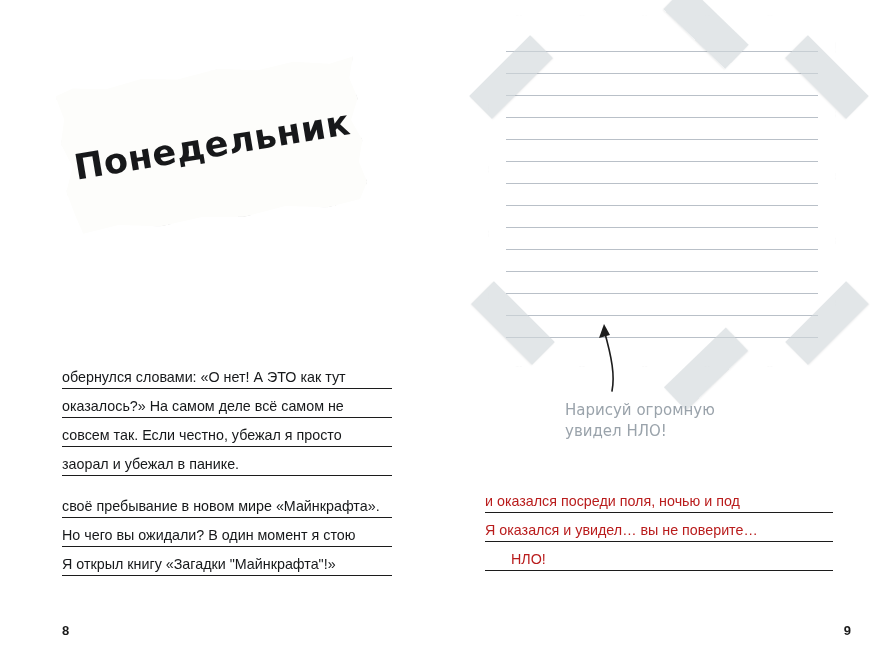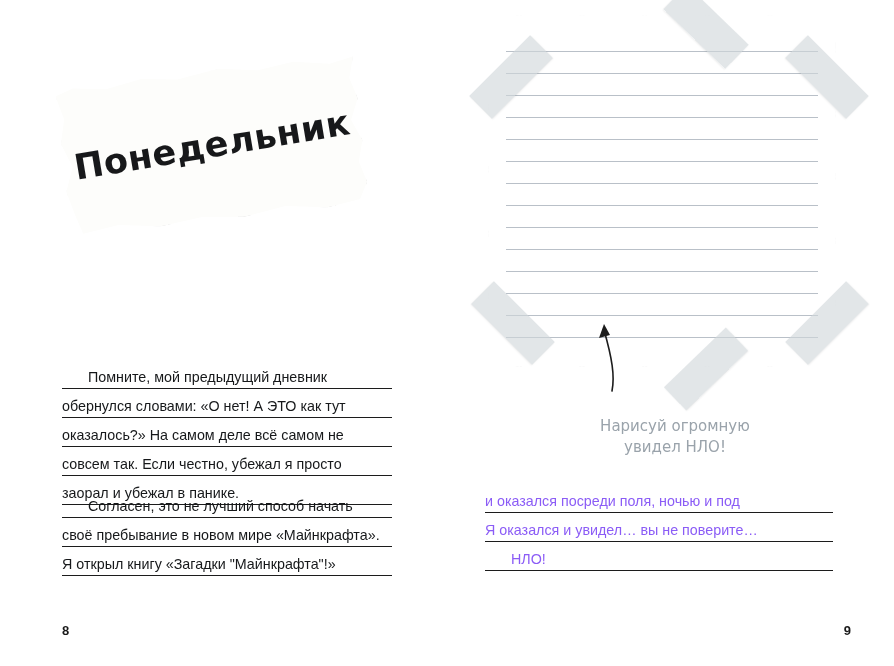--- a/index.html
+++ b/index.html
@@ -138,23 +138,22 @@
   .tape.t2 { left: -20px; top: 46px; width: 86px; height: 32px; transform: rotate(-45deg); }
   .tape.t3 { left: 296px; top: 46px; width: 86px; height: 32px; transform: rotate(45deg); }
   .tape.t4 { left: -18px; top: 292px; width: 86px; height: 32px; transform: rotate(45deg); }
   .tape.t5 { left: 296px; top: 292px; width: 86px; height: 32px; transform: rotate(-45deg); }
   .tape.t6 { left: 175px; top: 338px; width: 86px; height: 32px; transform: rotate(-44deg); }
 
   
   .caption {
     position: absolute;
     left: 118px;
-    top: 416px;
+    top: 400px;
     width: 220px;
-    text-align: center;
     color: #9aa3ab;
     font-size: 15px;
     line-height: 21px;
     font-family: "DejaVu Sans", sans-serif;
   }
   .arrow-svg {
     position: absolute;
     left: 132px;
     top: 318px;
     width: 60px;
@@ -162,21 +161,21 @@
   }
 
   
   .right-body {
     position: absolute;
     left: 38px;
     top: 487px;
     width: 348px;
     font-size: 14.3px;
     line-height: 29px;
-    color: #8b5cf6;
+    color: #b91c1c;
   }
   .right-body .body-line { white-space: nowrap; }
 
   
   .page-number {
     position: absolute;
     bottom: 28px;
     font-size: 13px;
     font-weight: bold;
     color: #1a1a1a;
@@ -199,30 +198,29 @@
 <div class="spread">
 
   <div class="page page-left">
 
     <div class="title-card-wrap">
       <div class="title-card"></div>
       <div class="title-text">Понедельник</div>
     </div>
 
     <div class="body-block first">
-      <div class="body-line indent">Помните, мой предыдущий дневник</div>
       <div class="body-line">обернулся словами: «О нет! А ЭТО как тут</div>
       <div class="body-line">оказалось?» На самом деле всё самом не</div>
       <div class="body-line">совсем так. Если честно, убежал я просто</div>
       <div class="body-line">заорал и убежал в панике.</div>
     </div>
 
     <div class="body-block second">
-      <div class="body-line indent">Согласен, это не лучший способ начать</div>
       <div class="body-line">своё пребывание в новом мире «Майнкрафта».</div>
+      <div class="body-line">Но чего вы ожидали? В один момент я стою</div>
       <div class="body-line">Я открыл книгу «Загадки "Майнкрафта"!»</div>
     </div>
 
     <div class="page-number left">8</div>
   </div>
 
   <div class="page page-right">
 
     <div class="draw-frame">
       <div class="draw-paper"></div>

